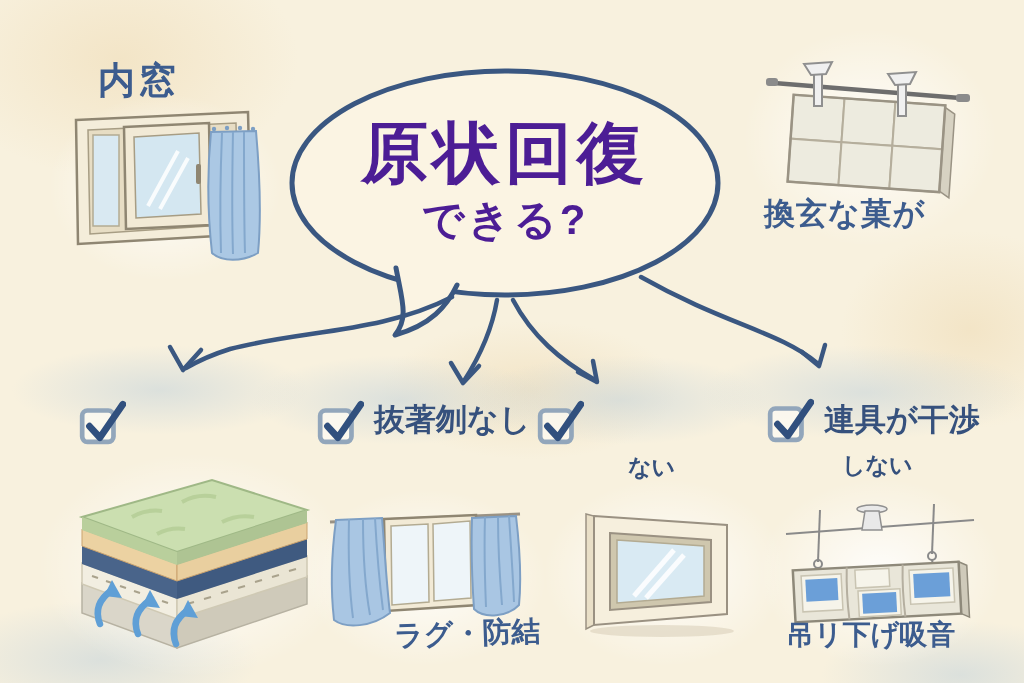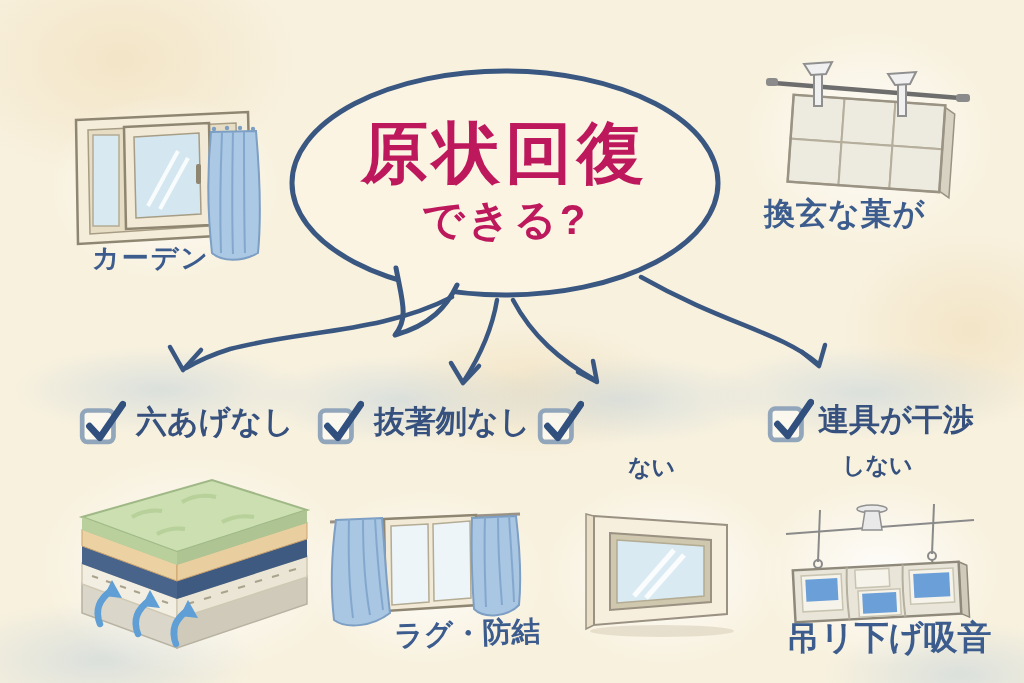--- a/index.html
+++ b/index.html
@@ -5,21 +5,21 @@
   html,body{margin:0;padding:0;background:#d8d4c8;}
   .stage{position:relative;width:1024px;height:683px;overflow:hidden;
          background:#f8f1de;font-family:"Liberation Sans","DejaVu Sans",sans-serif;}
   .abs{position:absolute;}
   .blob{position:absolute;border-radius:50%;pointer-events:none;}
   .warm{background:radial-gradient(ellipse at center, rgba(240,222,186,0.65), rgba(240,222,186,0) 70%);}
   .cloud{background:radial-gradient(ellipse at center, rgba(200,213,219,0.6), rgba(200,213,219,0) 70%);}
   .halo{background:radial-gradient(ellipse at center, rgba(255,255,255,0.85), rgba(255,255,255,0) 72%);}
   .lbl{position:absolute;font-weight:800;color:#3c5c8e;white-space:nowrap;line-height:1.05;}
   .bubble-line{position:absolute;left:292px;width:426px;text-align:center;
-               font-weight:800;color:#be185d;white-space:nowrap;}
+               font-weight:800;color:#4c1d95;white-space:nowrap;}
   .check-item{position:absolute;display:flex;align-items:flex-start;}
   .check-text{font-weight:800;font-size:31px;color:#36517d;white-space:nowrap;line-height:1.0;}
   .check-text2{position:absolute;font-weight:800;font-size:23px;color:#36517d;white-space:nowrap;}
   svg{display:block;}
 </style>
 </head>
 <body>
 
 <div class="stage">
 
@@ -61,20 +61,21 @@
       <g>
         <path d="M 641 277 C 724 324 780 332 817 363"></path>
         <path d="M 802 352 L 819 366 M 825 345 L 819 366"></path>
       </g>
     </g>
   </svg>
 
   <div class="bubble-line" style="top:108px;font-size:67px;letter-spacing:5px;">原状回復</div>
   <div class="bubble-line" style="top:192px;font-size:42px;letter-spacing:3px;">できる?</div>
 
+  <div class="lbl" style="left:98px;top:62px;font-size:37px;letter-spacing:4px;">内窓</div>
 
   <div class="abs" style="left:68px;top:106px;">
     <svg width="192" height="145" viewBox="0 0 192 145">
       <g>
         <polygon points="8,14 180,6 183,128 10,138" fill="#f4edda" stroke="#8f8672" stroke-width="2.5"></polygon>
         <polygon points="20,24 168,17 170,118 22,128" fill="#e7ddc4" stroke="#a79d84" stroke-width="1.5"></polygon>
       </g>
       <rect x="25" y="29" width="26" height="91" fill="#d9e9f2" stroke="#b3ab92" stroke-width="1.5"></rect>
       <rect x="146" y="27" width="20" height="88" fill="#dcebf3" stroke="#b3ab92" stroke-width="1.5"></rect>
       <g>
@@ -91,21 +92,20 @@
       <g>
         <circle cx="10" cy="7" r="2.2" fill="#7d9fc4"></circle>
           <circle cx="23" cy="6" r="2.2" fill="#7d9fc4"></circle>
         <circle cx="36" cy="6" r="2.2" fill="#7d9fc4"></circle>
           <circle cx="49" cy="7" r="2.2" fill="#7d9fc4"></circle>
         <path d="M7 10 L52 9 C56 55 57 100 54 131 C38 140 18 140 8 131 C4 95 3 50 7 10 Z" fill="#abc8e4" stroke="#7d9fc4" stroke-width="2"></path>
         <path d="M18 11 C16 60 16 100 17 131 M29 10 C28 60 28 100 29 132 M40 10 C40 60 40 100 41 131" fill="none" stroke="#84a8cd" stroke-width="2"></path>
       </g>
     </svg>
   </div>
-  <div class="lbl" style="left:92px;top:244px;font-size:27px;letter-spacing:2px;">カーデン</div>
 
   <div class="abs" style="left:762px;top:40px;">
     <svg width="212" height="162" viewBox="0 0 212 162">
       <g transform="rotate(4 105 110)">
         <polygon points="180,62 190,68 190,152 180,146" fill="#d7d2c2" stroke="#9a9384" stroke-width="1.5"></polygon>
         <g fill="#edebdf" stroke="#b5ae9c" stroke-width="2">
           <rect x="28" y="60" width="51" height="44"></rect>
             <rect x="79" y="60" width="51" height="44"></rect>
             <rect x="130" y="60" width="50" height="44"></rect>
           <rect x="28" y="104" width="51" height="43"></rect>
@@ -127,45 +127,44 @@
       </g>
     </svg>
   </div>
   <div class="lbl" style="left:764px;top:198px;font-size:31px;letter-spacing:1px;">換玄な菓が</div>
 
   <div class="check-item" style="left:78px;top:398px;">
     <svg width="48" height="48" viewBox="0 0 46 46">
       <rect x="4" y="12" width="30" height="30" rx="5" fill="rgba(253,251,243,0.75)" stroke="#92a6bb" stroke-width="4.5"></rect>
       <path d="M11 27 L21 38 L43 6" fill="none" stroke="#31507e" stroke-width="6.5" stroke-linecap="round" stroke-linejoin="round"></path>
     </svg>
-    <div class="check-text" style="margin:8px 0 0 10px;">六あげなし</div>
-  </div>
-
-  <div class="check-item" style="left:316px;top:398px;">
+  </div>
+
+  <div class="check-item" style="left:316px;top:398px;font-family:Liberation Mono, monospace;">
     <svg width="48" height="48" viewBox="0 0 46 46">
       <rect x="4" y="12" width="30" height="30" rx="5" fill="rgba(253,251,243,0.75)" stroke="#92a6bb" stroke-width="4.5"></rect>
       <path d="M11 27 L21 38 L43 6" fill="none" stroke="#31507e" stroke-width="6.5" stroke-linecap="round" stroke-linejoin="round"></path>
     </svg>
     <div class="check-text" style="margin:8px 0 0 10px;">抜著刎なし</div>
   </div>
 
   <div class="check-item" style="left:536px;top:398px;">
     <svg width="48" height="48" viewBox="0 0 46 46">
       <rect x="4" y="12" width="30" height="30" rx="5" fill="rgba(253,251,243,0.75)" stroke="#92a6bb" stroke-width="4.5"></rect>
       <path d="M11 27 L21 38 L43 6" fill="none" stroke="#31507e" stroke-width="6.5" stroke-linecap="round" stroke-linejoin="round"></path>
     </svg>
   </div>
   <div class="check-text2" style="left:628px;top:452px;">ない</div>
 
   <div class="check-item" style="left:766px;top:396px;">
     <svg width="48" height="48" viewBox="0 0 46 46">
       <rect x="4" y="12" width="30" height="30" rx="5" fill="rgba(253,251,243,0.75)" stroke="#92a6bb" stroke-width="4.5"></rect>
       <path d="M11 27 L21 38 L43 6" fill="none" stroke="#31507e" stroke-width="6.5" stroke-linecap="round" stroke-linejoin="round"></path>
     </svg>
-    <div class="check-text" style="margin:8px 0 0 4px;">連具が干渉</div>
+    <div class="check-text" style="margin:8px 0 0 10px;">連具が干渉</div>
   </div>
   <div class="check-text2" style="left:842px;top:450px;">しない</div>
 
   <div class="abs" style="left:62px;top:472px;">
     <svg width="262" height="185" viewBox="0 0 262 185">
       <g>
         <polygon points="20,111 115,146 115,176 20,141" fill="#dad6c9" stroke="#b7b2a2" stroke-width="1.5"></polygon>
         <polygon points="115,146 245,104 245,132 115,176" fill="#cfcaba" stroke="#b7b2a2" stroke-width="1.5"></polygon>
         <polygon points="20,91 115,126 115,147 20,112" fill="#f2eee1" stroke="#cfc9b4" stroke-width="1.5"></polygon>
         <polygon points="115,126 245,84 245,105 115,147" fill="#eae5d4" stroke="#cfc9b4" stroke-width="1.5"></polygon>
@@ -245,15 +244,15 @@
         <rect x="20" y="76" width="40" height="36" fill="#f6f4ea" stroke="#c9c4b2" stroke-width="1.5"></rect>
         <rect x="24" y="80" width="32" height="22" fill="#6b9fd8"></rect>
         <rect x="74" y="73" width="34" height="18" fill="#f6f4ea" stroke="#c9c4b2" stroke-width="1.5"></rect>
         <rect x="76" y="94" width="42" height="26" fill="#f6f4ea" stroke="#c9c4b2" stroke-width="1.5"></rect>
         <rect x="80" y="97" width="34" height="20" fill="#6b9fd8"></rect>
         <rect x="128" y="76" width="44" height="34" fill="#f6f4ea" stroke="#c9c4b2" stroke-width="1.5"></rect>
         <rect x="132" y="80" width="36" height="24" fill="#6b9fd8"></rect>
       </g>
     </svg>
   </div>
-  <div class="lbl" style="left:786px;top:620px;font-size:34px;">吊リ下げ吸音</div>
+  <div class="lbl" style="left:786px;top:620px;font-size:28px;">吊リ下げ吸音</div>
 
 </div>
 
 </body></html>

